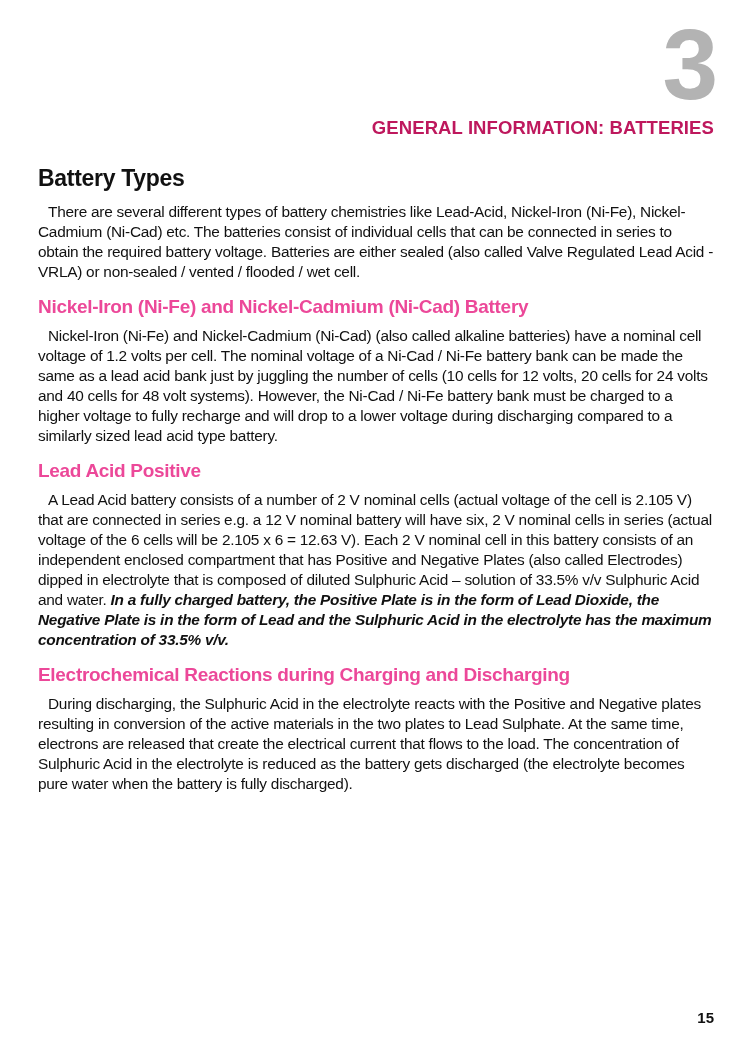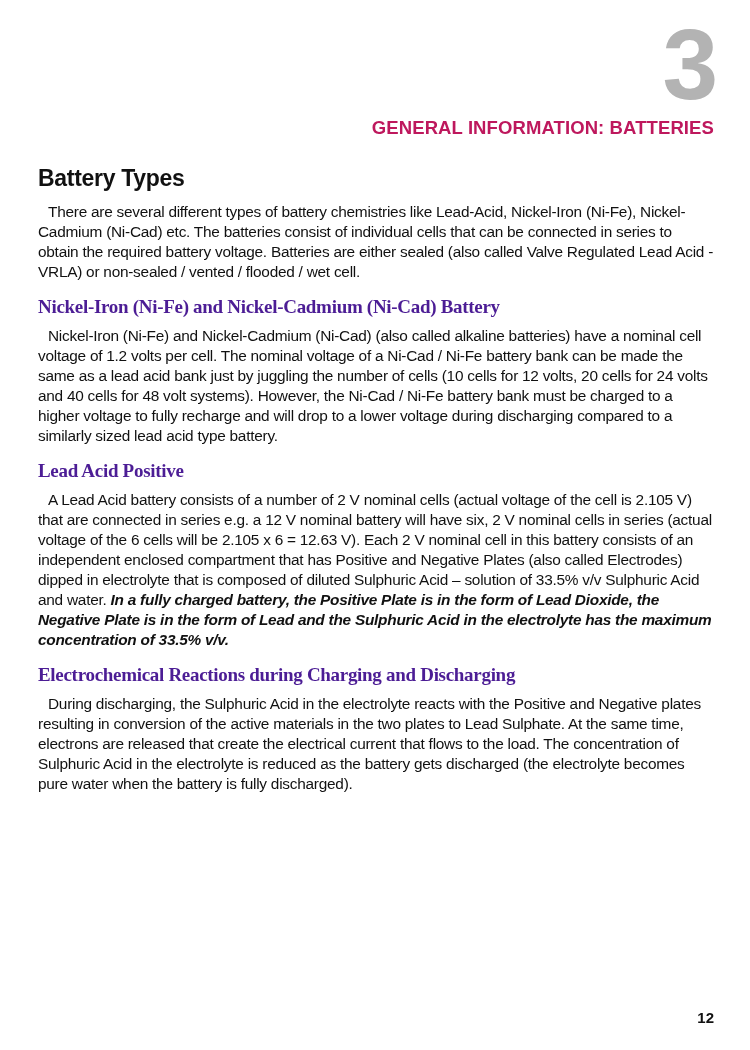--- a/index.html
+++ b/index.html
@@ -24,22 +24,22 @@
       position: absolute; left: 38px; top: 150px; width: 678px;
     }
     h1 {
       margin: 12px 0 8px 0;
       font-family: "Liberation Sans", sans-serif; font-weight: bold;
       font-size: 23px; line-height: 32px; color: #111;
       letter-spacing: -0.3px;
     }
     h2 {
       margin: 0 0 7px 0;
-      font-family: Liberation Serif, serif; font-weight: bold;
-      font-size: 19px; line-height: 25px; color: #4c1d95;
+      font-family: Liberation Sans, sans-serif; font-weight: bold;
+      font-size: 19px; line-height: 25px; color: #ec4899;
       letter-spacing: -0.3px;
     }
     p {
       margin: 0 0 9px 0;
       font-family: "Liberation Sans", sans-serif;
       font-size: 15.4px; line-height: 20px; color: #111;
       letter-spacing: -0.25px;
       text-indent: 10px;
     }
     .emph { font-weight: bold; font-style: italic; }
@@ -71,13 +71,13 @@
     <h2>Lead Acid Positive</h2>
     <p class="gap-after"><span>A Lead Acid battery consists of a number of 2 V nominal cells (actual voltage of the cell is 2.105 V) that are connected in series e.g. a 12 V nominal battery will have six, 2 V nominal cells in series (actual voltage of the 6 cells will be 2.105 x 6 = 12.63 V). Each 2 V nominal cell in this battery consists of an independent enclosed compartment that has Positive and Negative Plates (also called Electrodes) dipped in electrolyte that is composed of diluted Sulphuric Acid – solution of 33.5% v/v Sulphuric Acid and water.</span> <span class="emph">In a fully charged battery, the Positive Plate is in the form of Lead Dioxide, the Negative Plate is in the form of Lead and the Sulphuric Acid in the electrolyte has the maximum concentration of 33.5% v/v.</span></p>
   </section>
 
   <section>
     <h2><span>Electrochemical Reactions during Charging and Discharging</span><br></h2>
     <p>During discharging, the Sulphuric Acid in the electrolyte reacts with the Positive and Negative plates resulting in conversion of the active materials in the two plates to Lead Sulphate. At the same time, electrons are released that create the electrical current that flows to the load. The concentration of Sulphuric Acid in the electrolyte is reduced as the battery gets discharged (the electrolyte becomes pure water when the battery is fully discharged).</p>
   </section>
 </div>
 
-<div class="page-number">12</div>
+<div class="page-number">15</div>
 
 </body></html>

